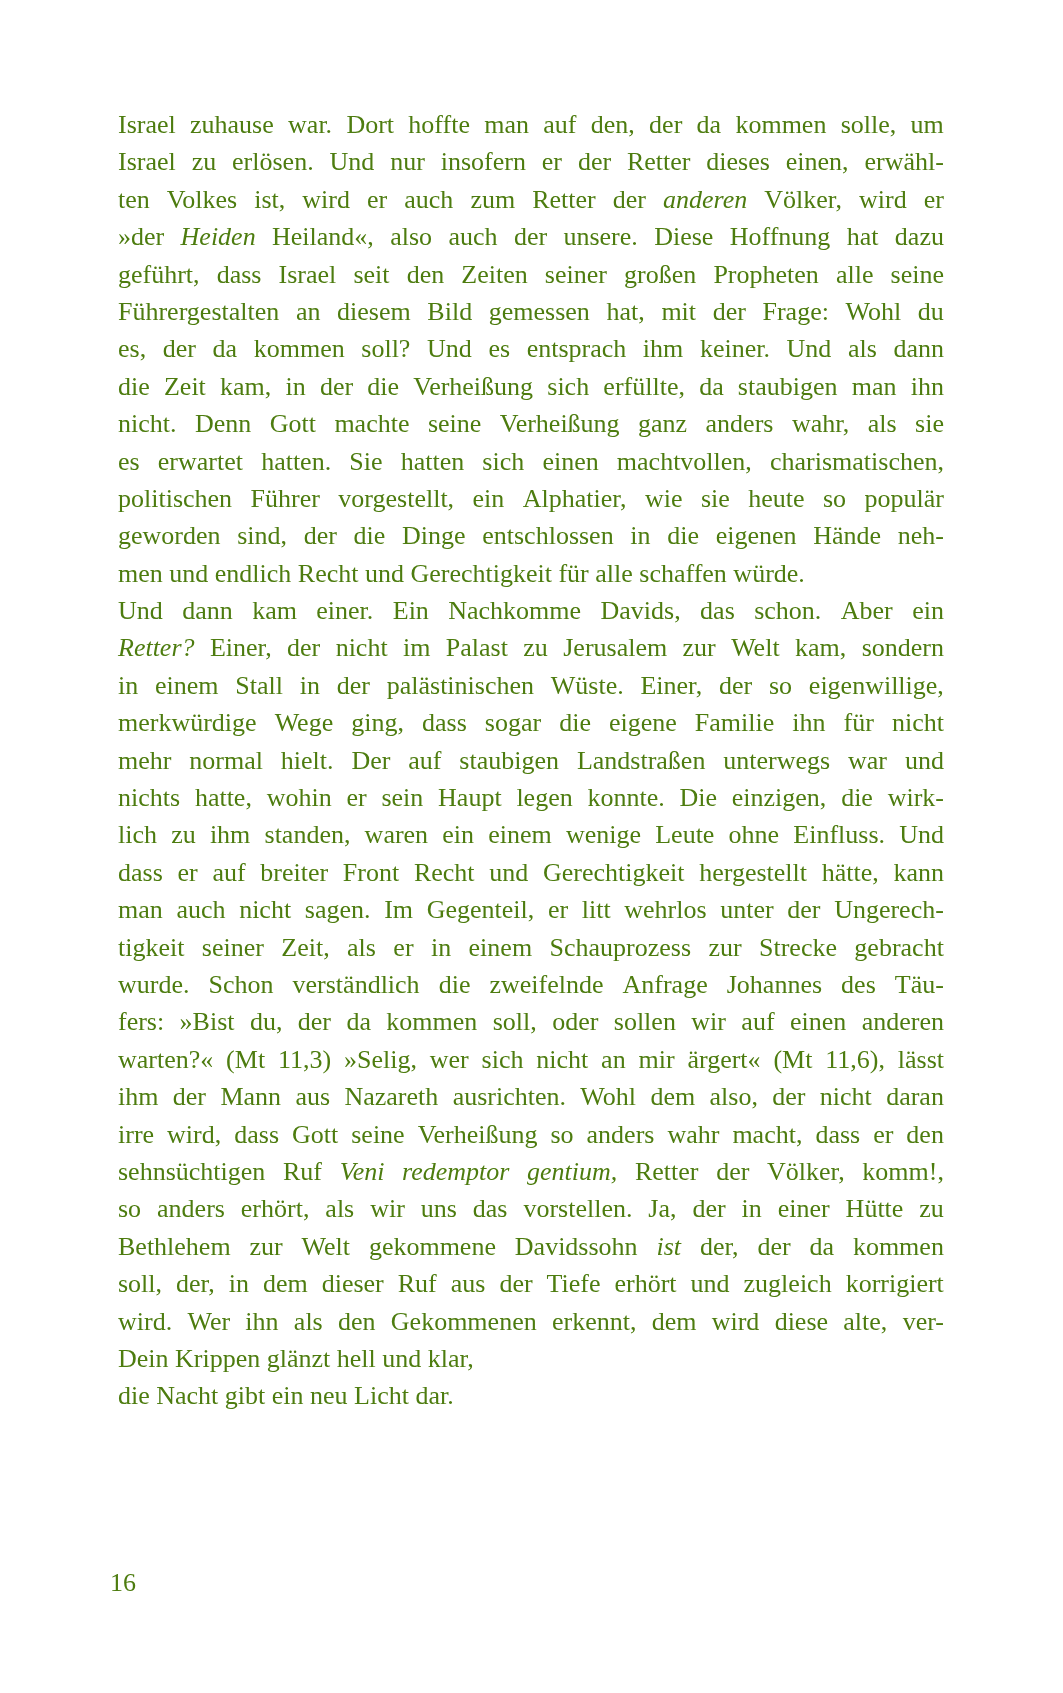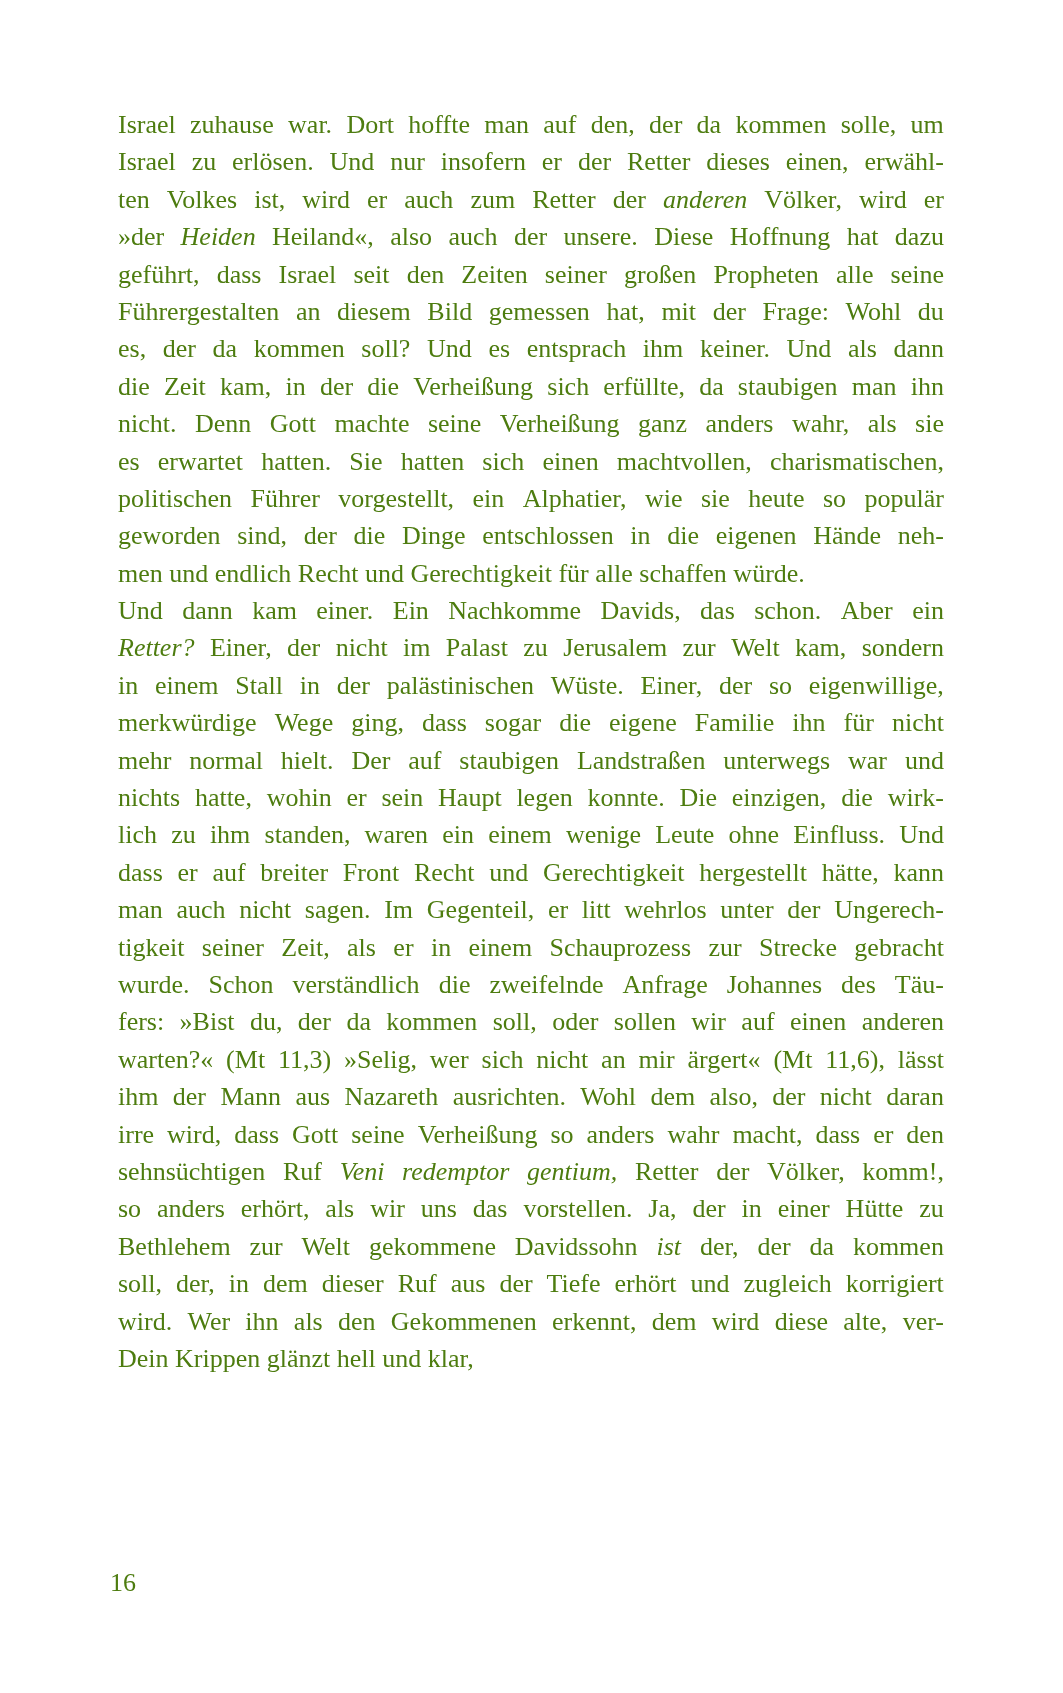--- a/index.html
+++ b/index.html
@@ -490,15 +490,16 @@
         <span class="word">den</span>
         <span class="word">Gekommenen</span>
         <span class="word">erkennt,</span>
         <span class="word">dem</span>
         <span class="word">wird</span>
         <span class="word">diese</span>
         <span class="word">alte,</span>
         <span class="word">ver-</span>
       </div>
       <div class="line left"><span>Dein Krippen glänzt hell und klar,</span></div>
+      <div class="line left"><span>die Nacht gibt ein neu Licht dar.</span></div>
     </div>
   <div class="folio">16</div>
 </div>
 
 </body></html>

